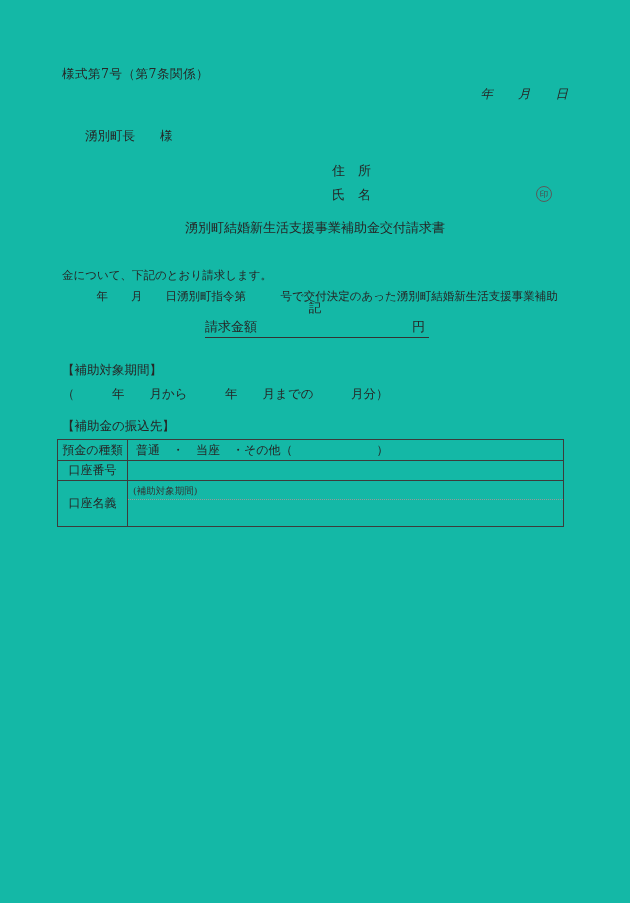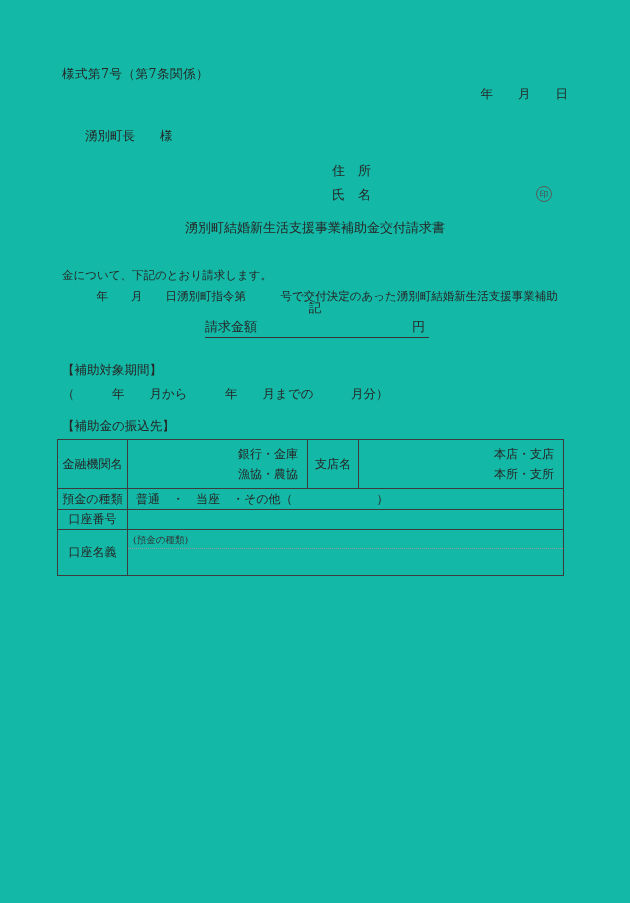--- a/index.html
+++ b/index.html
@@ -2,21 +2,21 @@
 <html><head>
 <meta charset="utf-8">
 <style>
   html,body { margin:0; padding:0; background:#fff; }
   .page {
     position:relative; width:630px; height:903px; background:#14b8a6;
     font-family:"DejaVu Serif","Liberation Serif",serif;
     color:#262626; font-size:12.5px; overflow:hidden;
   }
   .form-number { position:absolute; left:62px; top:66px; letter-spacing:0.5px; }
-  .date-line   { position:absolute; right:62px; top:86px; }
+  .date-line   { position:absolute; right:62px; top:86px;font-style:italic; }
   .addressee   { position:absolute; left:85px; top:128px; }
   .address-label { position:absolute; left:332px; top:162px; font-size:13px; }
   .name-label    { position:absolute; left:332px; top:186px; font-size:13px; }
   .seal {
     position:absolute; left:536px; top:186px; width:14px; height:14px;
     border:1px solid #5a5a5a; border-radius:50%;
     display:flex; align-items:center; justify-content:center;
     font-size:8.5px; color:#4a4a4a; line-height:1;
   }
   .doc-title { position:absolute; left:0; width:100%; top:219px; text-align:center; font-size:13px; }
@@ -84,44 +84,32 @@
   <div class="section-title bank-title">【補助金の振込先】</div>
 
   <table class="bank-table">
     <colgroup>
       <col style="width:70px">
       <col style="width:180px">
       <col style="width:51px">
       <col style="width:205px">
     </colgroup>
     <tbody>
-      <tr class="row-institution">
-        <td class="lbl">金融機関名</td>
-        <td class="opt-right">
-          <div>銀行・金庫</div>
-          <div>漁協・農協</div>
-        </td>
-        <td class="lbl">支店名</td>
-        <td class="opt-right">
-          <div>本店・支店</div>
-          <div>本所・支所</div>
-        </td>
-      </tr>
       <tr class="row-deposit">
         <td class="lbl">預金の種類</td>
         <td class="val" colspan="3">普通　・　当座　・その他（　　　　　　　）</td>
       </tr>
       <tr class="row-account">
         <td class="lbl">口座番号</td>
         <td class="val" colspan="3"></td>
       </tr>
       <tr>
         <td class="lbl">口座名義</td>
         <td class="holder-cell" colspan="3">
-          <div class="furigana">(預金の種類)</div>
+          <div class="furigana">(補助対象期間)</div>
           <div class="holder-space"></div>
         </td>
       </tr>
     </tbody>
   </table>
 
 
 </div>
 
 </body></html>

